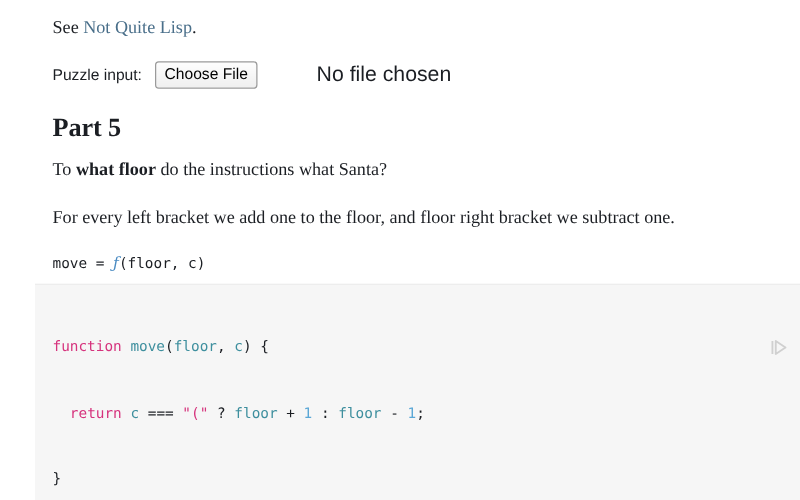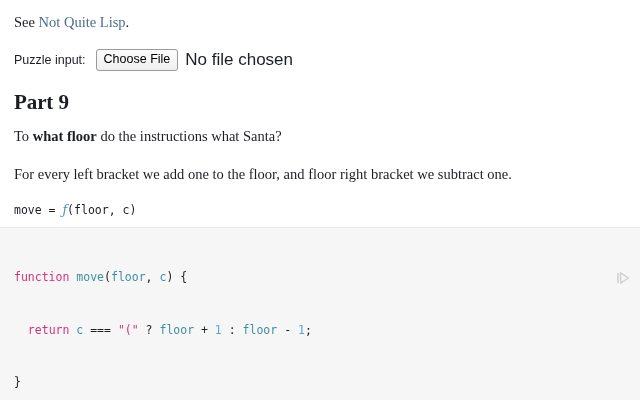--- a/index.html
+++ b/index.html
@@ -13,20 +13,21 @@
     overflow: hidden;
     font-family: "Liberation Serif", "DejaVu Serif", serif;
     color: #1b1e23;
     -webkit-font-smoothing: antialiased;
   }
   .page {
     width: 640px;
     height: 400px;
     position: relative;
     box-sizing: border-box;
+    padding-left: 28px;
   }
 
   
   .para {
     font-family: "Liberation Serif", "DejaVu Serif", serif;
     font-size: 14.5px;
     line-height: 1.52;
     color: #1b1e23;
     margin: 0;
     padding: 0 14px;
@@ -53,20 +54,21 @@
     font-family: "Liberation Sans", "DejaVu Sans", sans-serif;
     font-size: 12.5px;
     color: #1b1e23;
     margin-right: 10px;
   }
   .file-widget {
     display: inline-flex;
     align-items: center;
     font-family: "Liberation Sans", "DejaVu Sans", sans-serif;
     font-size: 12.5px;
+    gap: 40px;
   }
   .choose-file-btn {
     font-family: "Liberation Sans", "DejaVu Sans", sans-serif;
     font-size: 12.5px;
     color: #000;
     background: linear-gradient(#fdfdfd, #efefef);
     border: 1px solid #9a9a9a;
     border-radius: 3px;
     padding: 2px 7px 3px 7px;
     line-height: 1.15;
@@ -151,21 +153,21 @@
   <p class="para p-see"><span>See </span><a class="link" href="#">Not Quite Lisp</a><span>.</span></p>
 
   <div class="input-row">
     <span class="input-label">Puzzle input:</span>
     <span class="file-widget">
       <button class="choose-file-btn">Choose File</button>
       <span class="no-file-text">No file chosen</span>
     </span>
   </div>
 
-  <h2 class="part-title">Part 9</h2>
+  <h2 class="part-title">Part 5</h2>
 
   <div class="spacer-10"></div>
 
   <p class="para p-body"><span>To </span><b>what floor</b><span> do the instructions what Santa?</span></p>
 
   <div class="spacer-16"></div>
 
   <p class="para p-body">For every left bracket we add one to the floor, and floor right bracket we subtract one.</p>
 
   <div class="spacer-16"></div>

